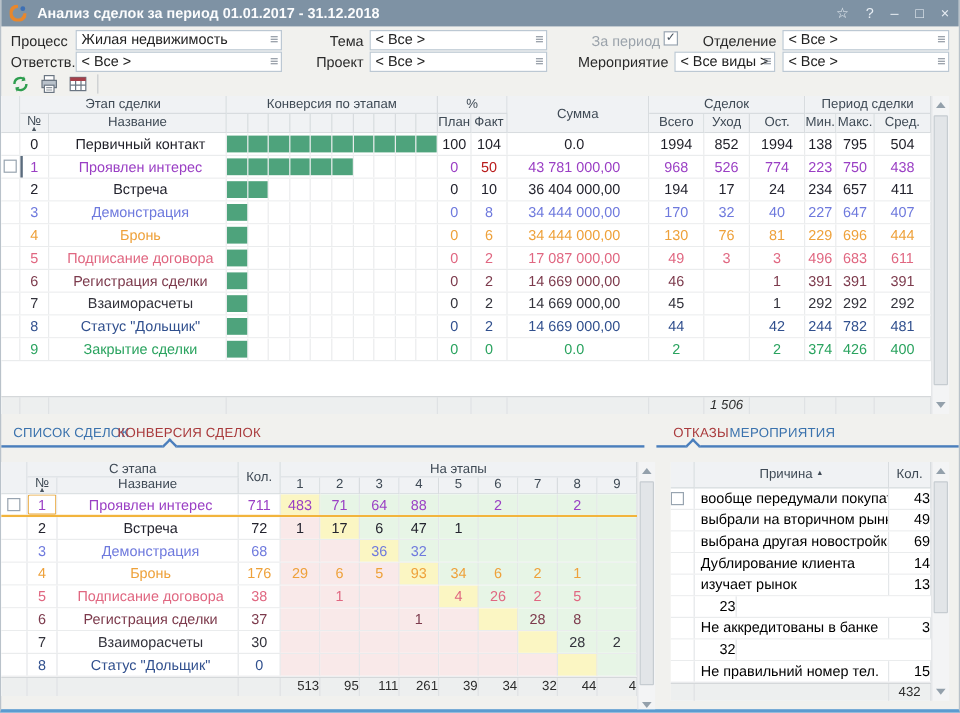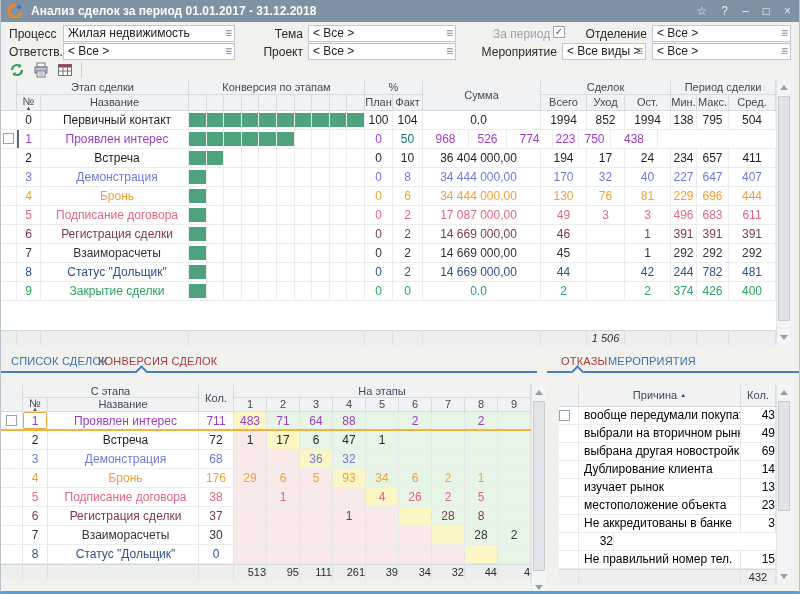--- a/index.html
+++ b/index.html
@@ -242,21 +242,22 @@
             <span class="bar-seg filled"></span>
             <span class="bar-seg filled"></span>
             <span class="bar-seg filled"></span>
             <span class="bar-seg filled"></span>
             <span class="bar-seg"></span>
             <span class="bar-seg"></span>
             <span class="bar-seg"></span>
             <span class="bar-seg"></span>
           </div>
           <div class="c-plan" style="color: rgb(154, 63, 196);">0</div>
-          <div class="c-fact" style="color: #0f766e;">50</div>
+          <div class="c-fact" style="color: #b91c1c;">50</div>
+          <div class="c-sum" style="color: rgb(154, 63, 196);">43 781 000,00</div>
           <div class="c-total" style="color: rgb(154, 63, 196);">968</div>
           <div class="c-churn" style="color: rgb(154, 63, 196);">526</div>
           <div class="c-rest" style="color: rgb(154, 63, 196);">774</div>
           <div class="c-min" style="color: rgb(154, 63, 196);">223</div>
           <div class="c-max" style="color: rgb(154, 63, 196);">750</div>
           <div class="c-avg" style="color: rgb(154, 63, 196);">438</div>
         </div>
         <div class="mt-row">
           <div class="c-sel"></div>
           <div class="c-num" style="color: rgb(35, 35, 46);">2</div>
@@ -702,21 +703,20 @@
             <div class="rc-reason">Дублирование клиента</div>
             <div class="rc-count">14</div>
           </div>
           <div class="ref-row">
             <div class="rc-sel"></div>
             <div class="rc-reason">изучает рынок</div>
             <div class="rc-count">13</div>
           </div>
           <div class="ref-row">
             <div class="rc-sel"></div>
-            <div class="rc-reason">местоположение объекта</div>
             <div class="rc-count">23</div>
           </div>
           <div class="ref-row">
             <div class="rc-sel"></div>
             <div class="rc-reason">Не аккредитованы в банке</div>
             <div class="rc-count">3</div>
           </div>
           <div class="ref-row">
             <div class="rc-sel"></div>
             <div class="rc-count">32</div>

